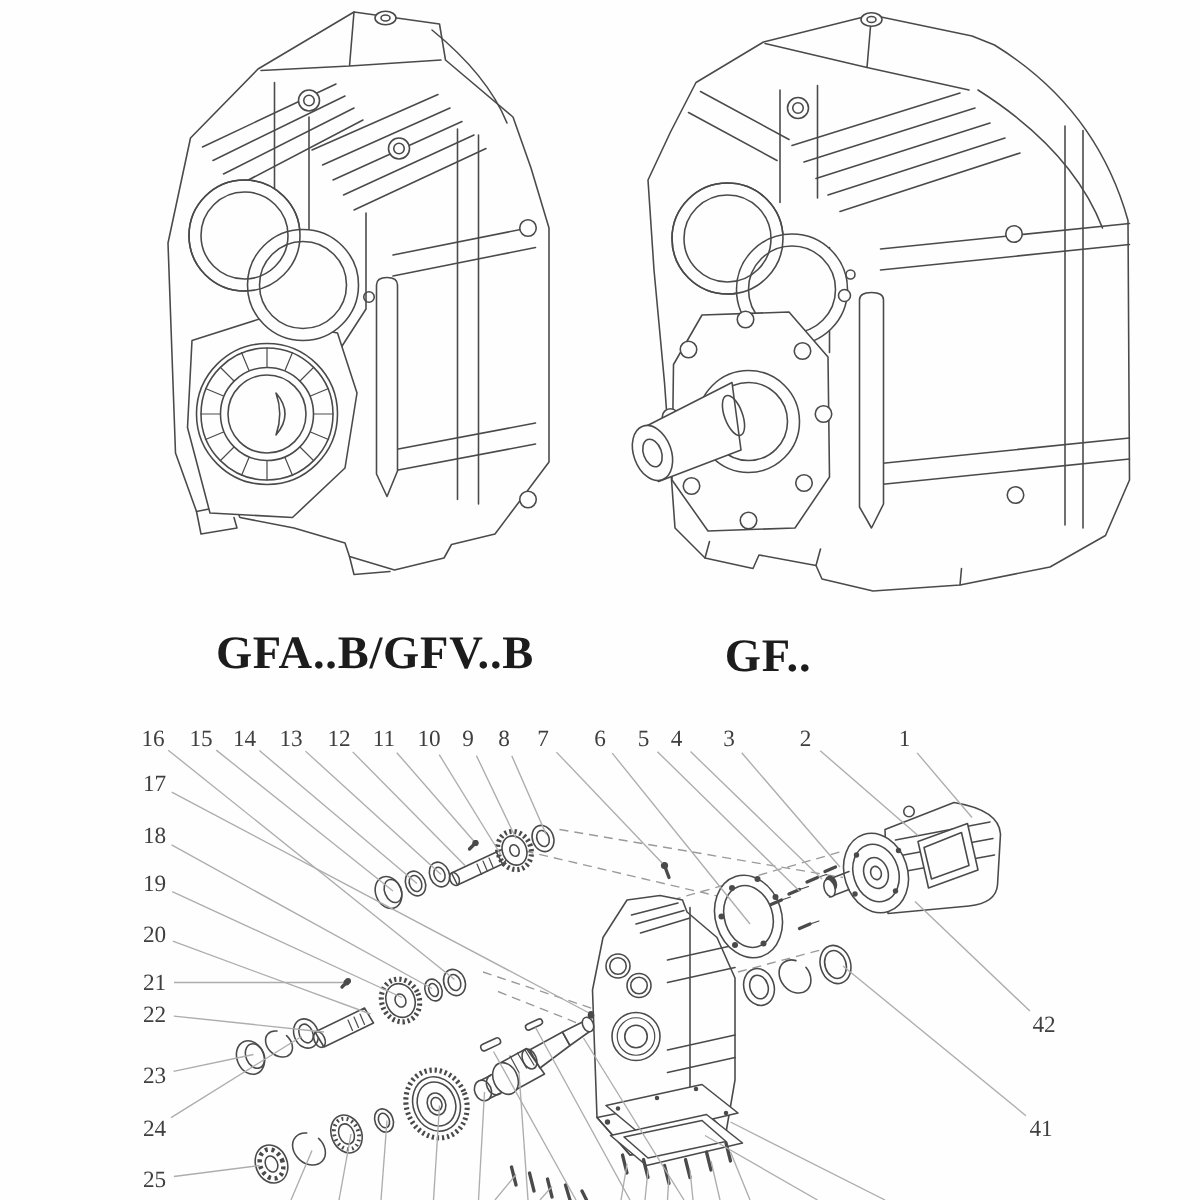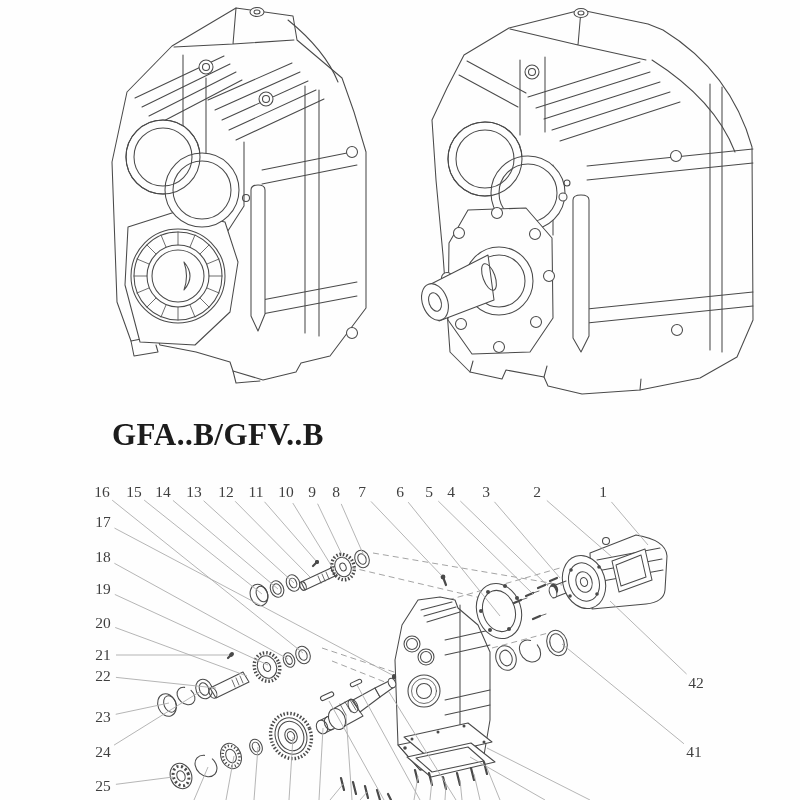--- a/index.html
+++ b/index.html
@@ -5,21 +5,21 @@
   :root{
     --bg:#fefefe; --line:#4a4a4a; --leader:#adadad; --dashed:#9a9a9a;
     --number:#3f3f3f; --label:#1c1c1c;
   }
   html,body{margin:0;padding:0;}
   body{width:800px;height:800px;background:var(--bg);overflow:hidden;}
   .page{position:relative;width:800px;height:800px;}
   svg.art{position:absolute;left:0;top:0;}
   .model-label{
     position:absolute;font-family:"Liberation Serif",serif;font-weight:700;
-    font-size:31px;letter-spacing:.5px;color:var(--label);
+    font-size:31px;letter-spacing:.5px;color:var(--label);text-align:center;
     white-space:nowrap;
   }
   .label-left{left:112px;top:417px;width:276px;}
   .label-right{left:428px;top:419px;width:168px;}
   .s{stroke:var(--line);fill:none;stroke-width:1.05;stroke-linecap:round;stroke-linejoin:round;}
   .sw{stroke:var(--line);fill:var(--bg);stroke-width:1.05;stroke-linecap:round;stroke-linejoin:round;}
   .teeth{stroke:var(--line);fill:none;stroke-width:3.4;stroke-dasharray:1.5 1.9;}
   .balls{stroke:var(--line);fill:none;stroke-width:3;stroke-dasharray:2 2.5;}
   .rollers{stroke:var(--line);fill:none;stroke-width:2.6;stroke-dasharray:1.2 2.2;}
   .dash{stroke:var(--dashed);fill:none;stroke-width:.9;stroke-dasharray:6 4;}
@@ -372,14 +372,15 @@
           <line x1="487" y1="768" x2="500" y2="800" class="leader"></line>
           <line x1="470" y1="757" x2="545" y2="800" class="leader"></line>
           <line x1="487" y1="748" x2="590" y2="800" class="leader"></line>
           <line x1="344" y1="783" x2="330" y2="800" class="leader"></line>
           <line x1="368" y1="791" x2="360" y2="800" class="leader"></line>
         </g>
   </g>
 </svg>
 
 <div class="model-label label-left">GFA..B/GFV..B</div>
+<div class="model-label label-right">GF..</div>
 
 </div>
 
 </body></html>

